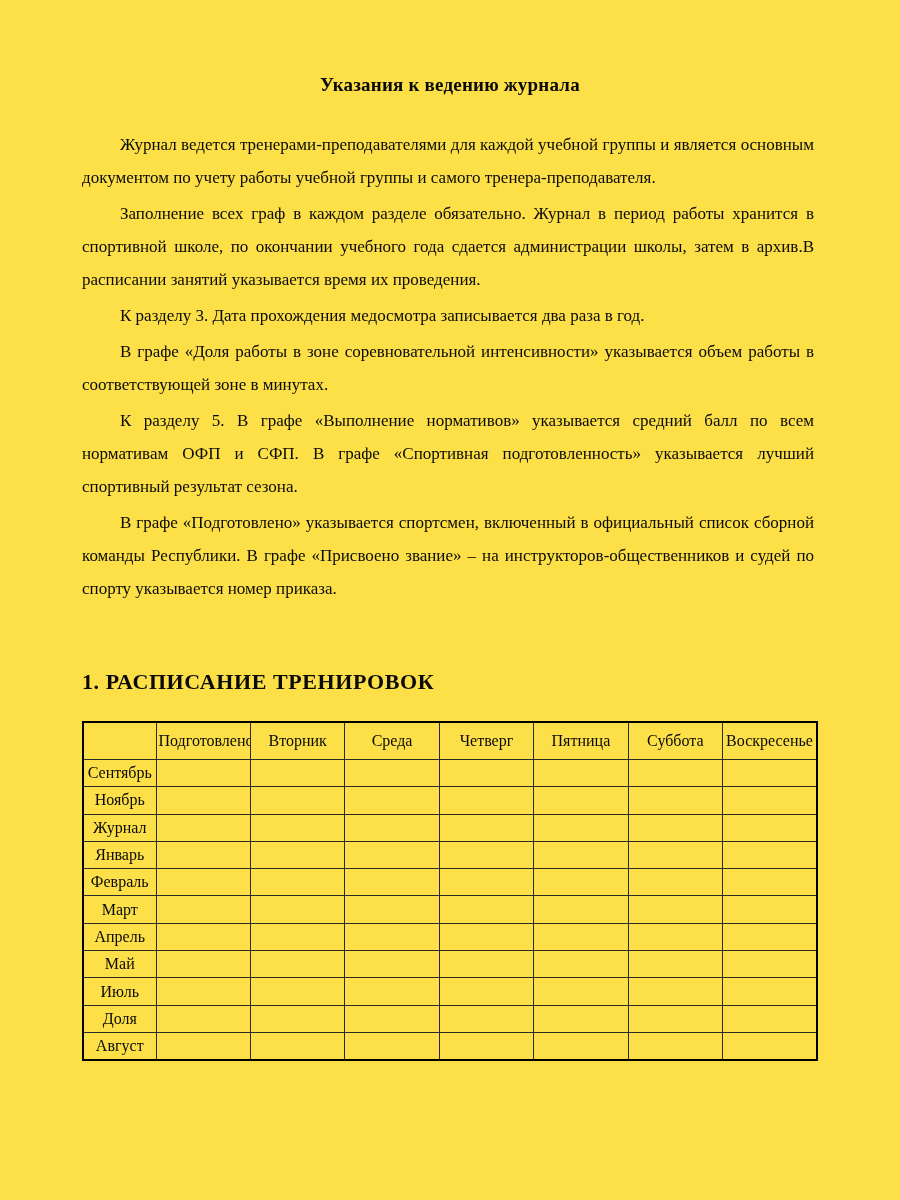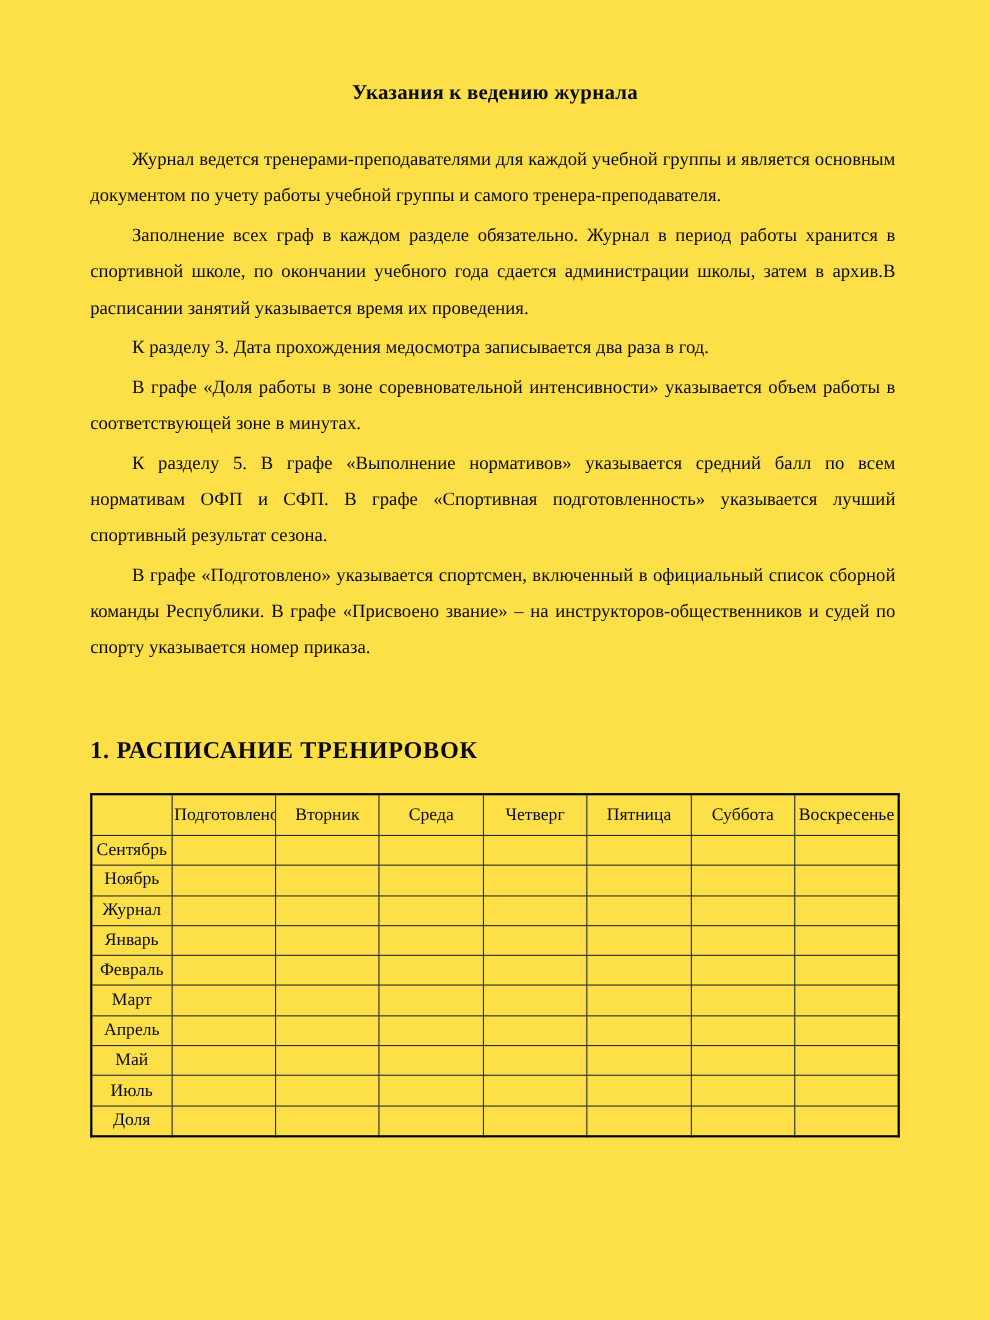--- a/index.html
+++ b/index.html
@@ -203,16 +203,26 @@
         <tr>
           <th>Доля</th>
           <td></td>
           <td></td>
           <td></td>
           <td></td>
           <td></td>
           <td></td>
           <td></td>
         </tr>
+        <tr>
+          <th>Август</th>
+          <td></td>
+          <td></td>
+          <td></td>
+          <td></td>
+          <td></td>
+          <td></td>
+          <td></td>
+        </tr>
       </tbody>
   </table>
 
 </div>
 
 </body></html>

